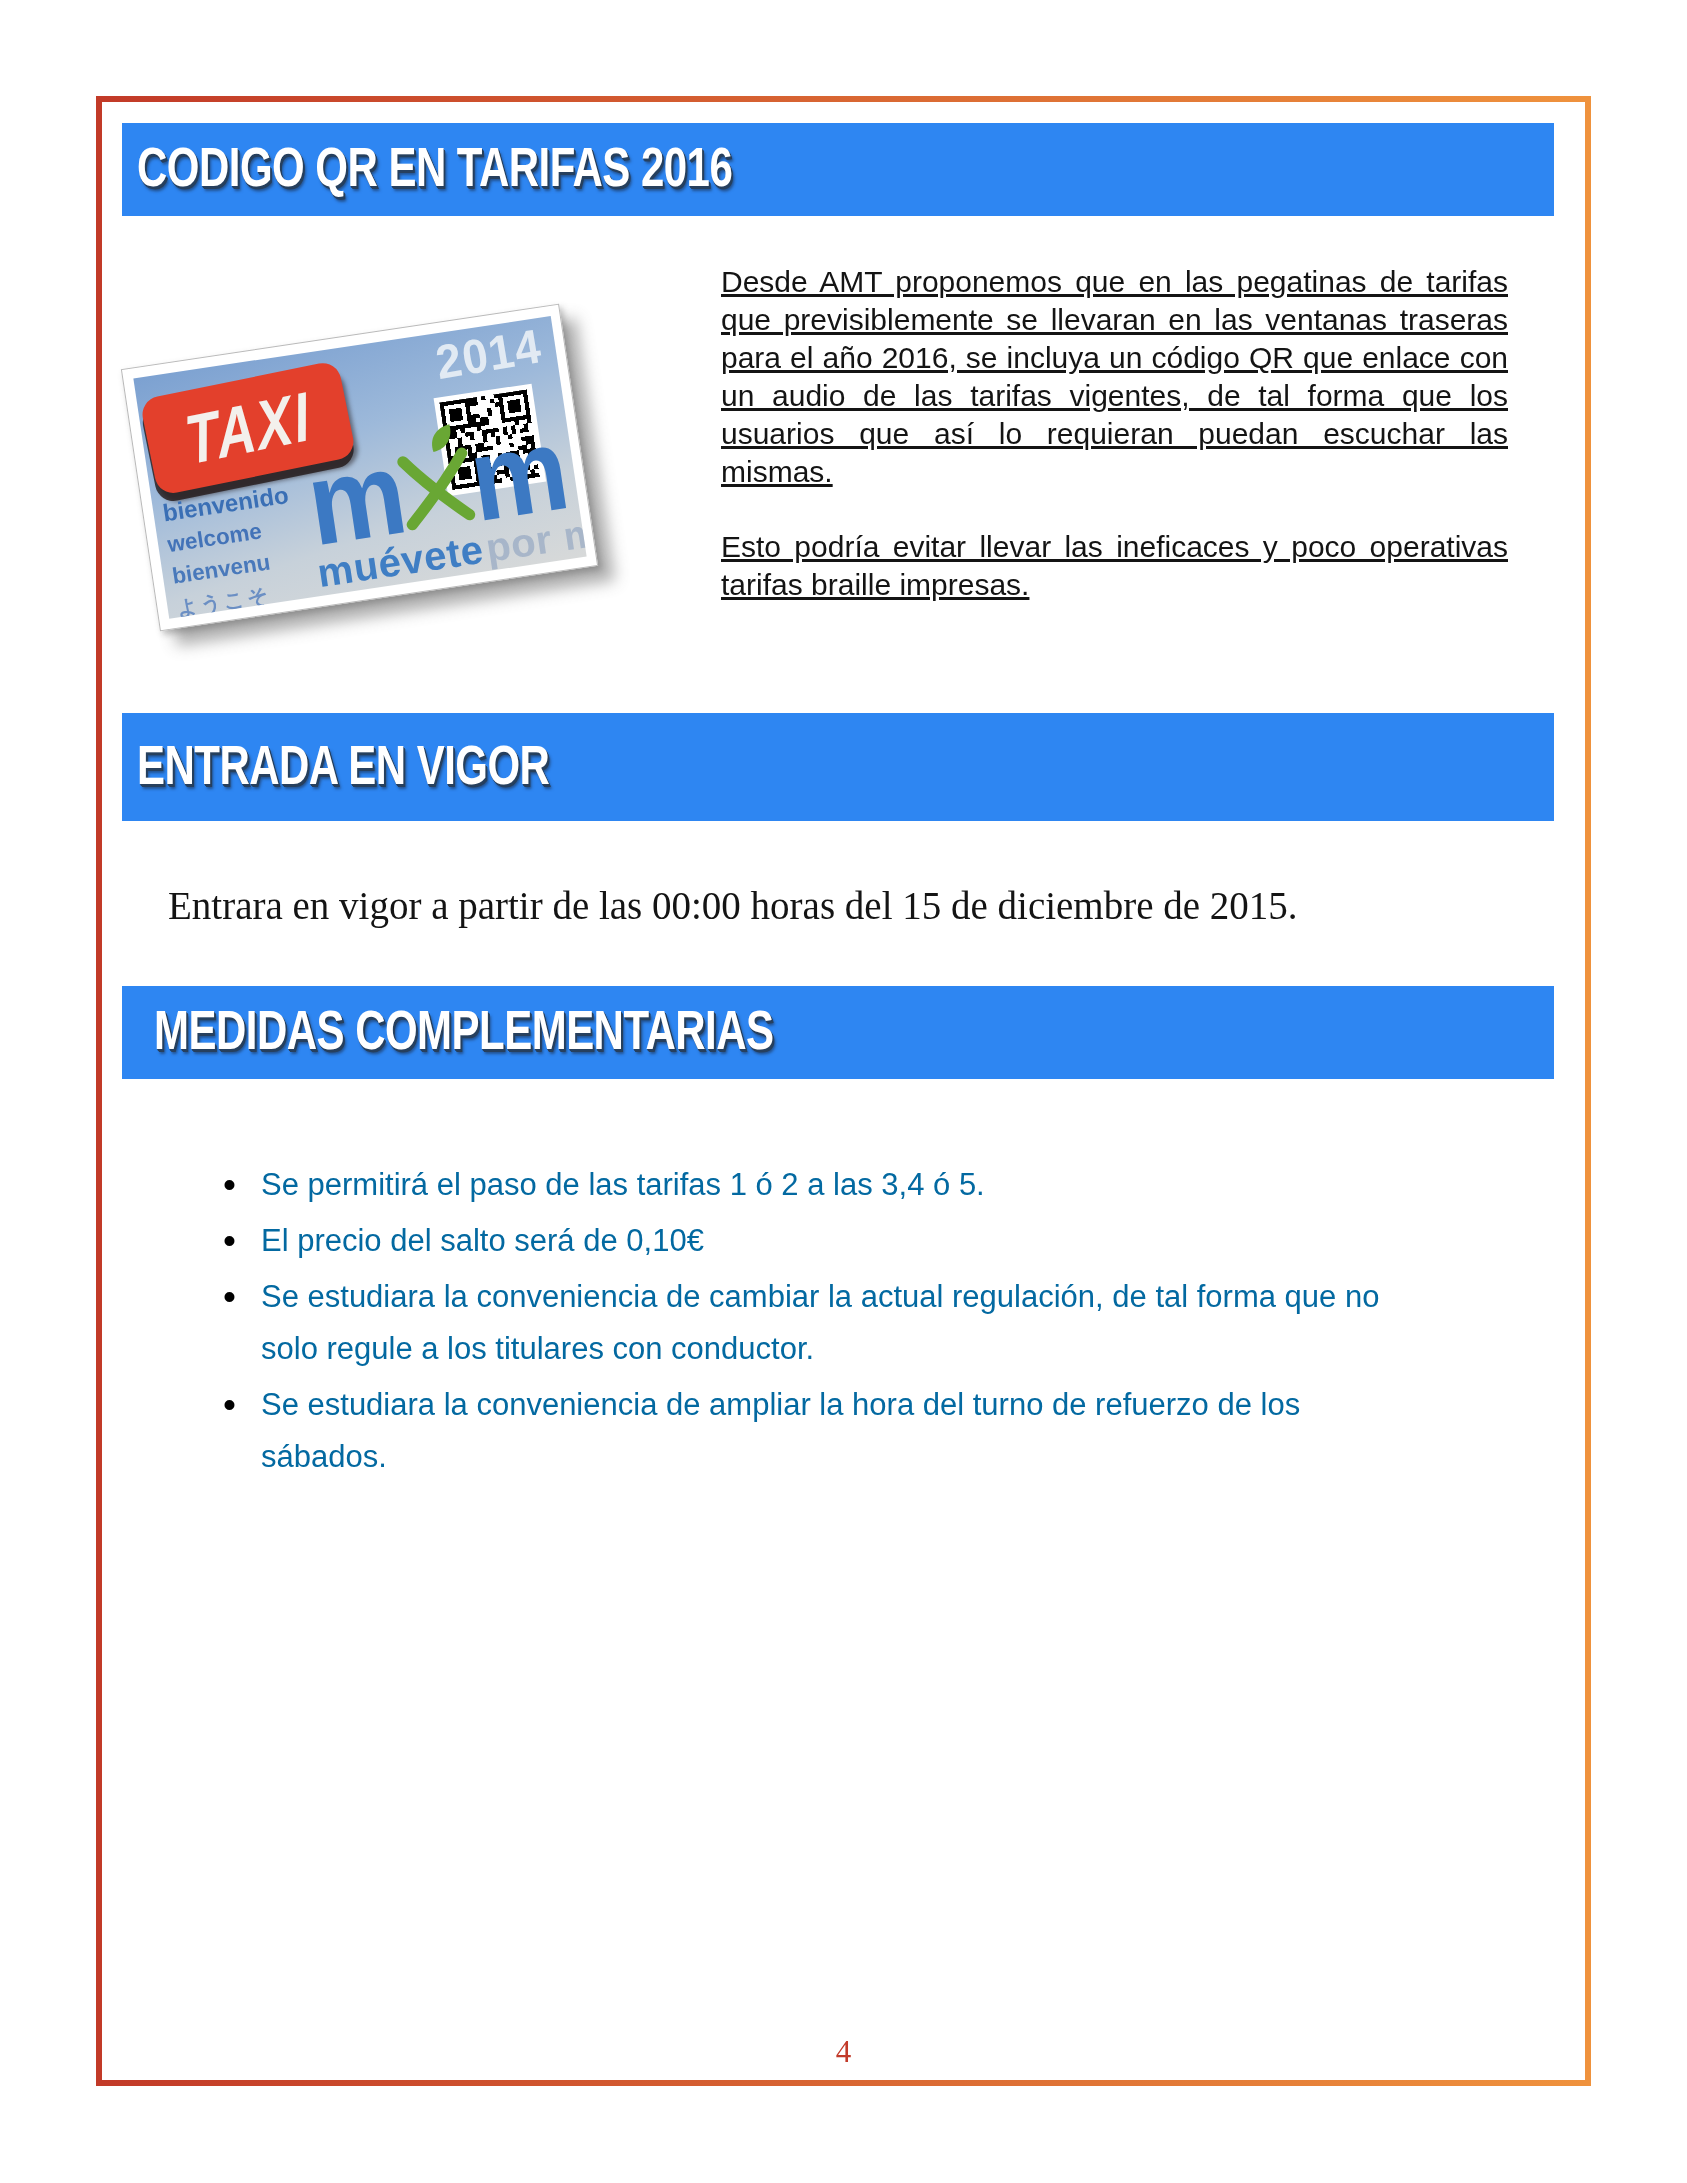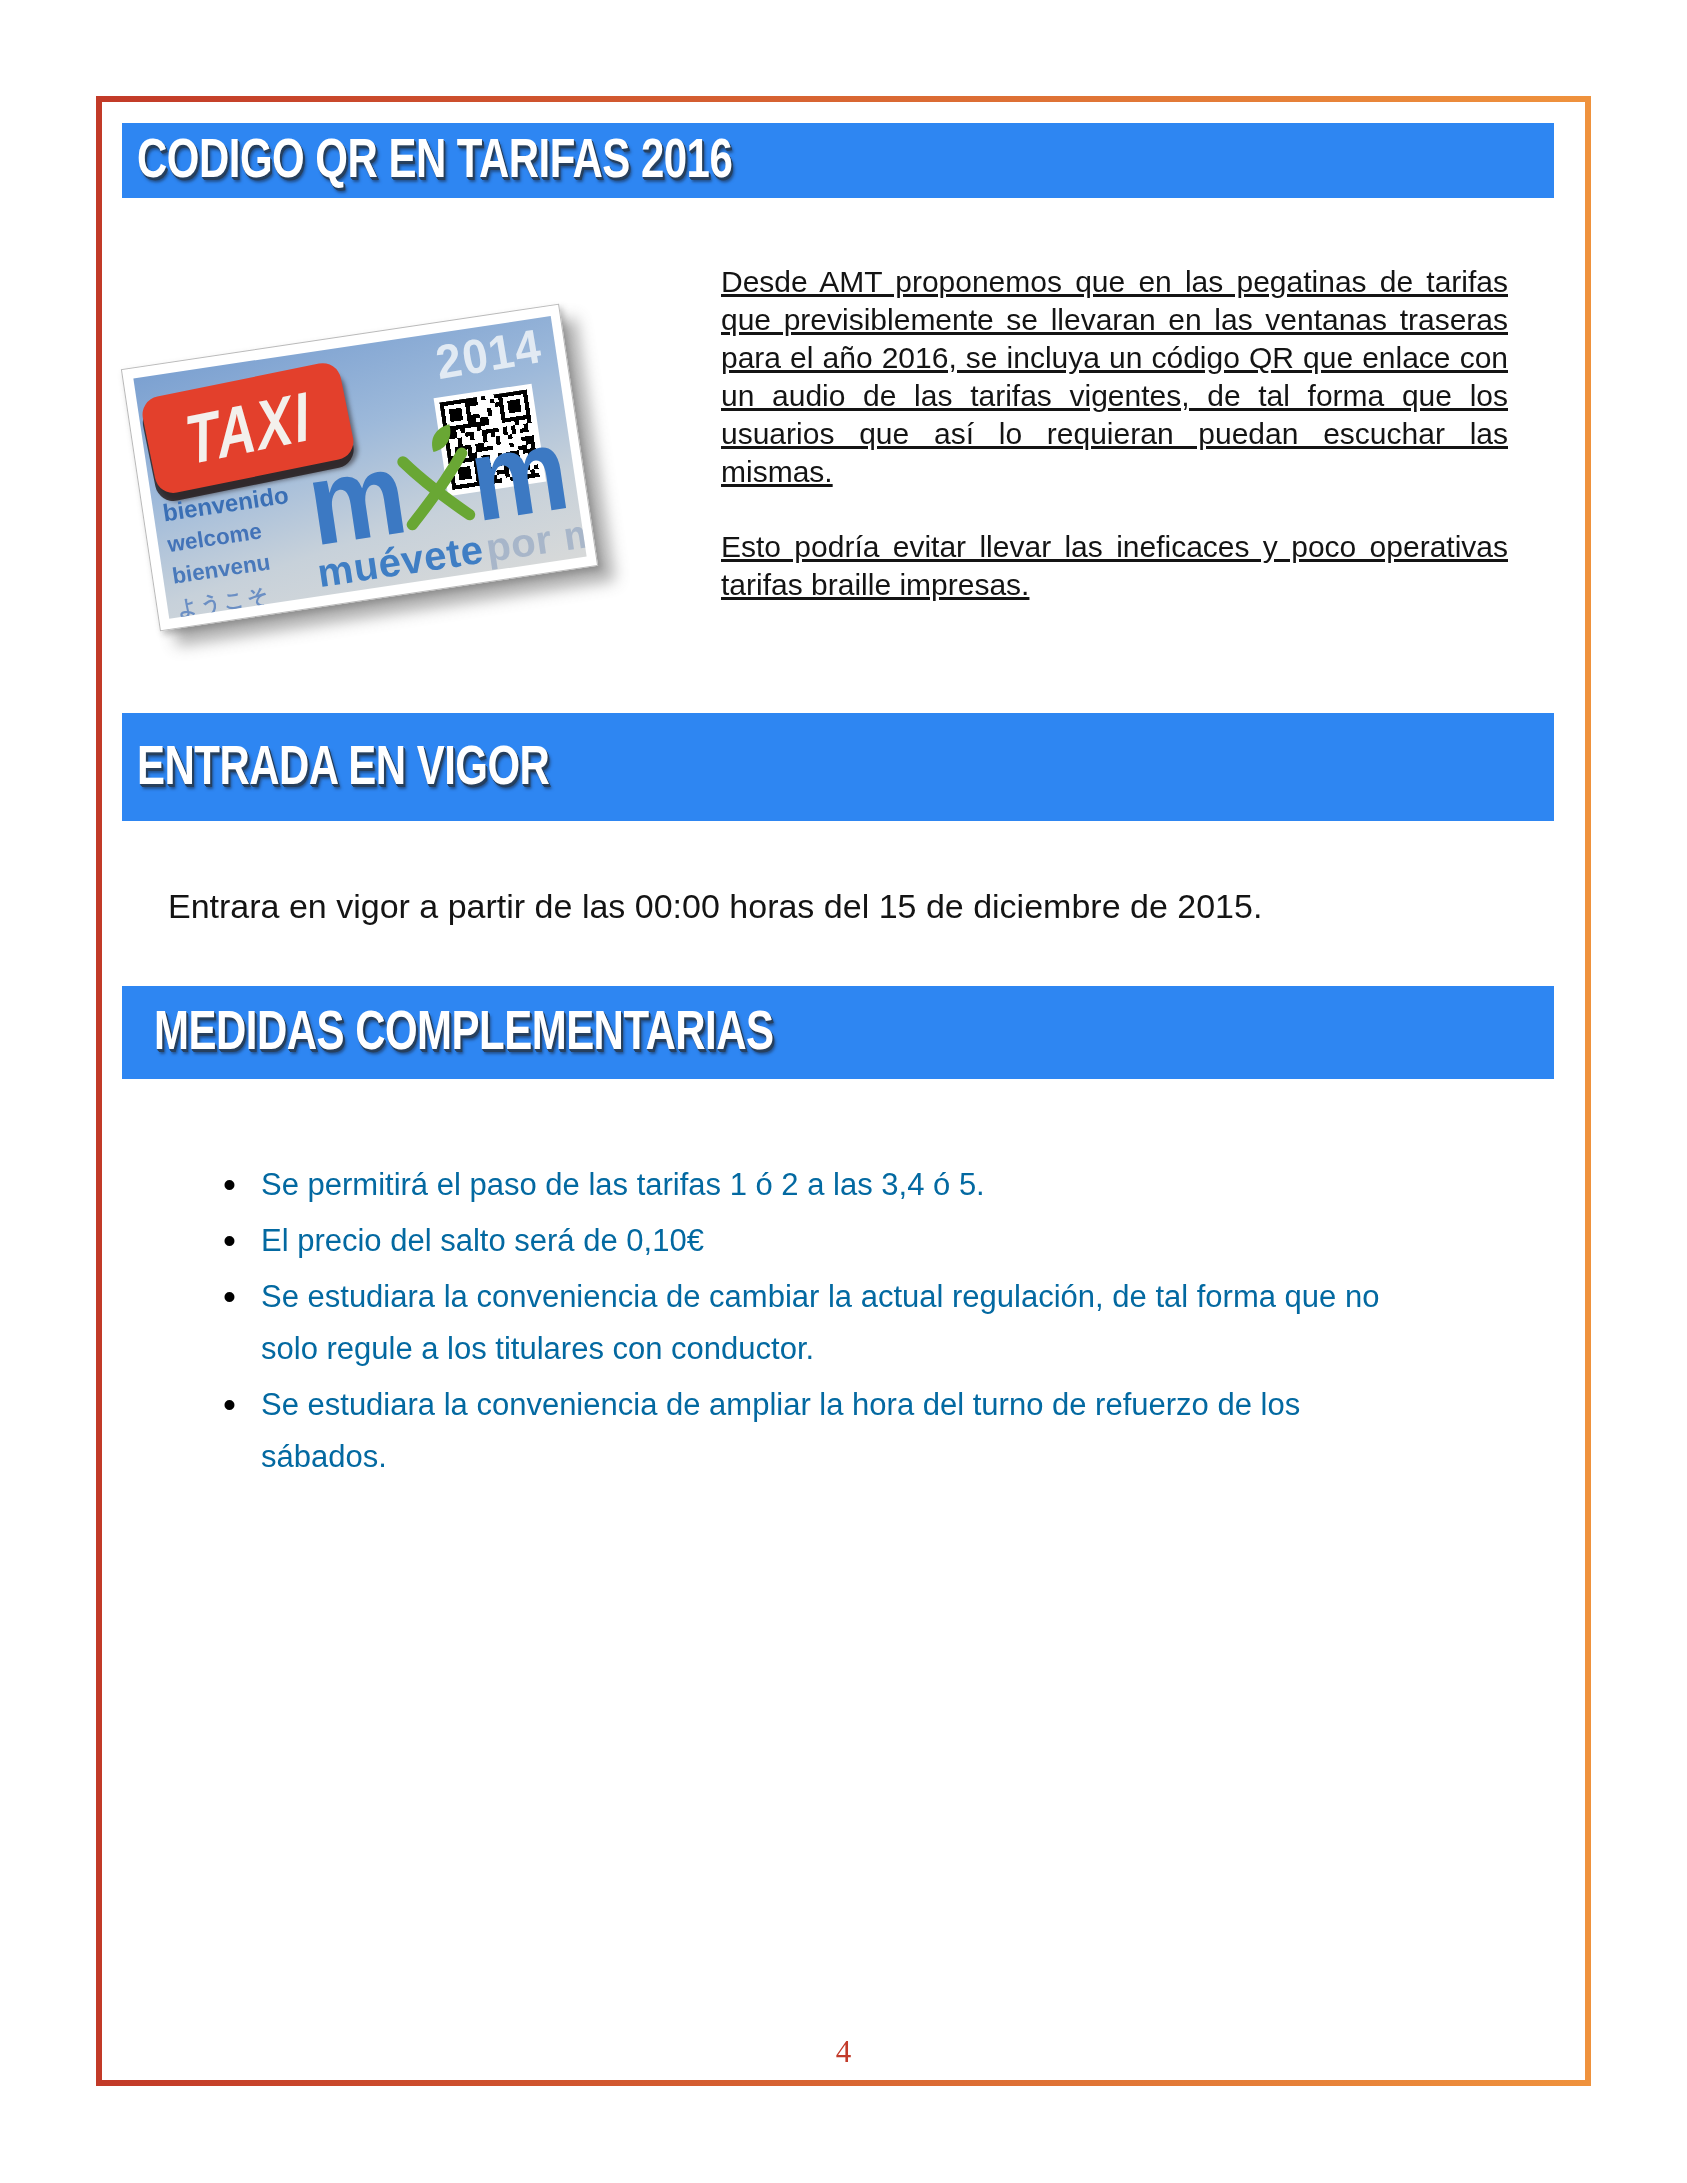--- a/index.html
+++ b/index.html
@@ -18,34 +18,34 @@
     position:absolute;left:122px;width:1432px;background:#2e86f2;
     display:flex;align-items:center;padding-left:14.6px;box-sizing:border-box;
   }
   .banner .htxt{
     display:inline-block;color:#ffffff;font-weight:bold;font-size:56px;
     letter-spacing:-0.7px;white-space:nowrap;
     transform:scaleX(0.75) translateY(-2.6px);transform-origin:left center;
     text-shadow:0.7px 0.7px 0 #27405e,1.3px 1.3px 0 #27405e,2px 2px 0 #27405e,
                 2.6px 2.6px 0 #27405e,4px 4.6px 3.3px rgba(25,40,65,.55);
   }
-  .banner1{top:123px;height:75px;}
+  .banner1{top:123px;height:93px;}
   .banner2{top:713px;height:108px;}
   .banner3{top:986px;height:93px;padding-left:32px;}
 
   
   .coltext{position:absolute;left:721px;top:263px;width:787px;color:#141414;}
   .coltext p{
     margin:0 0 37px 0;font-size:30px;line-height:38px;
     text-align:justify;text-justify:inter-word;text-decoration:underline;
   }
   
   .entrada{
     position:absolute;left:168px;top:885px;width:1356px;
-    font-size:34px;color:#141414;line-height:42px;
+    font-size:39px;color:#141414;line-height:42px;font-family:Liberation Serif, serif;
   }
   
   .bullets{position:absolute;left:223px;top:1159px;width:1191px;
     list-style:none;margin:0;padding:0;}
   .bullets li{
     position:relative;padding-left:38px;font-size:31px;line-height:52px;
     color:#0369a1;margin:0 0 4px 0;width:1125px;
   }
   .bullets li::before{
     content:"\2022";position:absolute;left:0;top:0;font-size:37px;color:#000;

